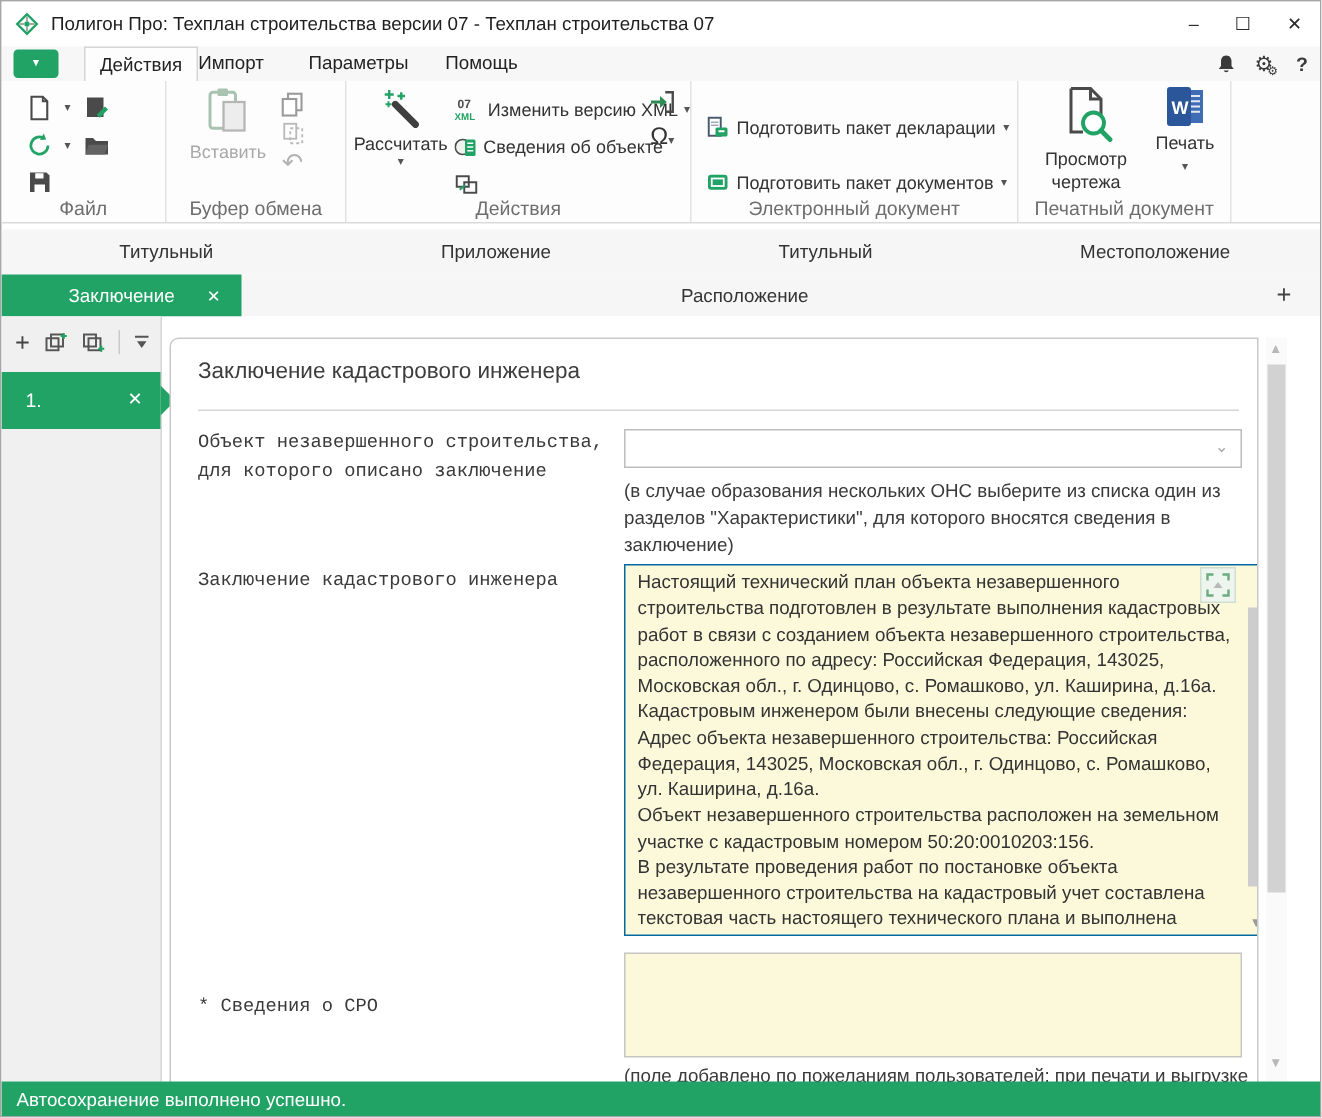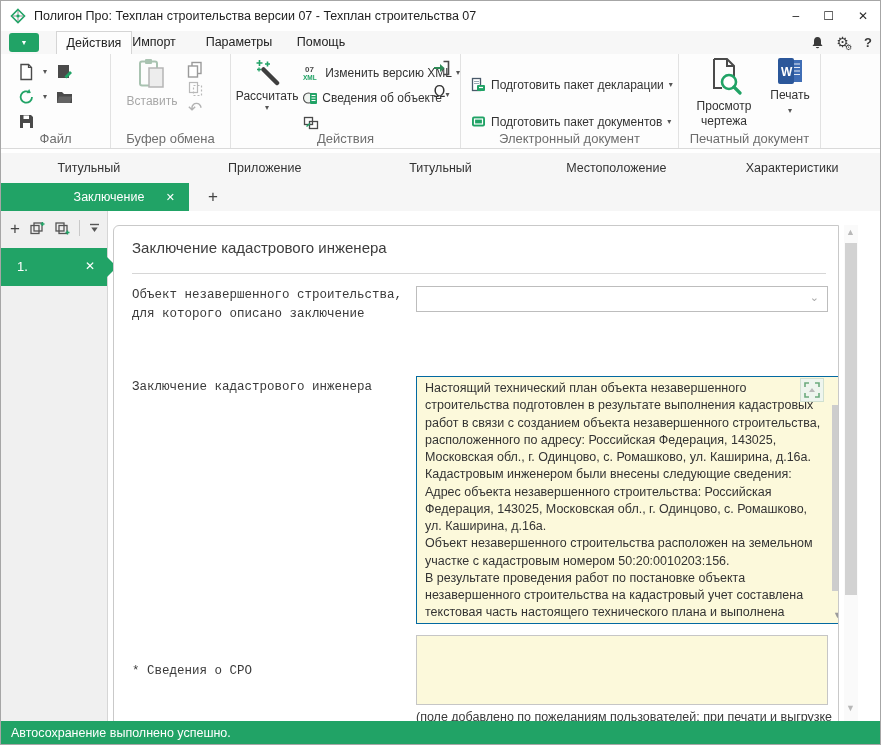--- a/index.html
+++ b/index.html
@@ -59,21 +59,21 @@
   .edoc{padding:6px 0 0 10px;font-size:12px;color:#333;}
   .edoc-row{display:flex;align-items:center;gap:5px;height:25px;white-space:nowrap;margin-top:12px;}
   .print{display:flex;padding:3px 0 0 10px;gap:6px;}
   .preview-btn{width:70px;text-align:center;font-size:12px;color:#333;line-height:1.25;}
   .print-btn{width:50px;text-align:center;font-size:12px;color:#333;}
 
   
   .tabs-row1{position:absolute;top:152px;left:0;right:0;height:30px;display:flex;background:#f6f6f6;}
   .dtab{flex:1;display:flex;align-items:center;justify-content:center;font-size:12.5px;color:#333;}
   .tabs-row2{position:absolute;top:182px;left:0;right:0;height:28px;display:flex;background:#f6f6f6;}
-  .dtab-active{width:160px;background:var(--green);color:#fff;position:relative;display:flex;align-items:center;justify-content:center;font-size:12.5px;padding-left:28px;}
+  .dtab-active{width:160px;background:var(--green);color:#fff;position:relative;display:flex;align-items:center;justify-content:center;font-size:12.5px;}
   .dtab-close{position:absolute;right:14px;font-size:11px;}
   .dtab-add{width:48px;display:flex;align-items:center;justify-content:center;font-size:17px;color:#444;}
 
   
   .workspace{position:absolute;top:210px;left:0;right:0;bottom:23px;background:#fff;}
   .sidebar{position:absolute;left:0;top:0;width:106px;bottom:0;background:#f0f0f0;border-right:1px solid #d6d6d6;}
   .sb-toolbar{height:34px;display:flex;align-items:center;padding-left:9px;gap:9px;}
   .sb-plus{font-size:17px;color:#444;line-height:1;}
   .sb-sep{width:1px;height:16px;background:#c9c9c9;}
   .sb-item{position:relative;margin-top:3px;height:38px;background:var(--green);color:#fff;font-size:13px;}
@@ -353,28 +353,28 @@
     </div>
 
     <div class="rg g-fill"></div>
   </div>
 
   <div class="tabs-row1">
     <span class="dtab">Титульный</span>
     <span class="dtab">Приложение</span>
     <span class="dtab">Титульный</span>
     <span class="dtab">Местоположение</span>
-    <span class="dtab">Характеристики</span>
   </div>
 
   <div class="tabs-row2">
     <span class="dtab-active">
       <span>Заключение</span>
       <span class="dtab-close">✕</span>
     </span>
+    <span class="dtab">Расположение</span>
     <span class="dtab-add">+</span>
   </div>
 
   <div class="workspace">
 
     <div class="sidebar">
       <div class="sb-toolbar">
         <span class="sb-plus">+</span>
         <span>
             <svg width="16" height="15" viewBox="0 0 16 15">
@@ -406,20 +406,21 @@
 
     <div class="card">
       <div class="card-title">Заключение кадастрового инженера</div>
       <div class="card-hr"></div>
 
       <div class="f-label lbl1">Объект незавершенного строительства, для которого описано заключение</div>
       <div class="combo">
         <span></span>
         <span class="combo-chevron">⌄</span>
       </div>
+      <div class="hint hint1">(в случае образования нескольких ОНС выберите из списка один из разделов "Характеристики", для которого вносятся сведения в заключение)</div>
 
       <div class="f-label lbl2">Заключение кадастрового инженера</div>
       <div class="ta1">
         <div class="ta1-text">Настоящий технический план объекта незавершенного строительства подготовлен в результате выполнения кадастровых работ в связи с созданием объекта незавершенного строительства, расположенного по адресу: Российская Федерация, 143025, Московская обл., г. Одинцово, с. Ромашково, ул. Каширина, д.16а.
 Кадастровым инженером были внесены следующие сведения:
 Адрес объекта незавершенного строительства: Российская Федерация, 143025, Московская обл., г. Одинцово, с. Ромашково, ул. Каширина, д.16а.
 Объект незавершенного строительства расположен на земельном участке с кадастровым номером 50:20:0010203:156.
 В результате проведения работ по постановке объекта незавершенного строительства на кадастровый учет составлена текстовая часть настоящего технического плана и выполнена</div>
         <div class="ta-scroll">
           <div class="ta-thumb"></div>

